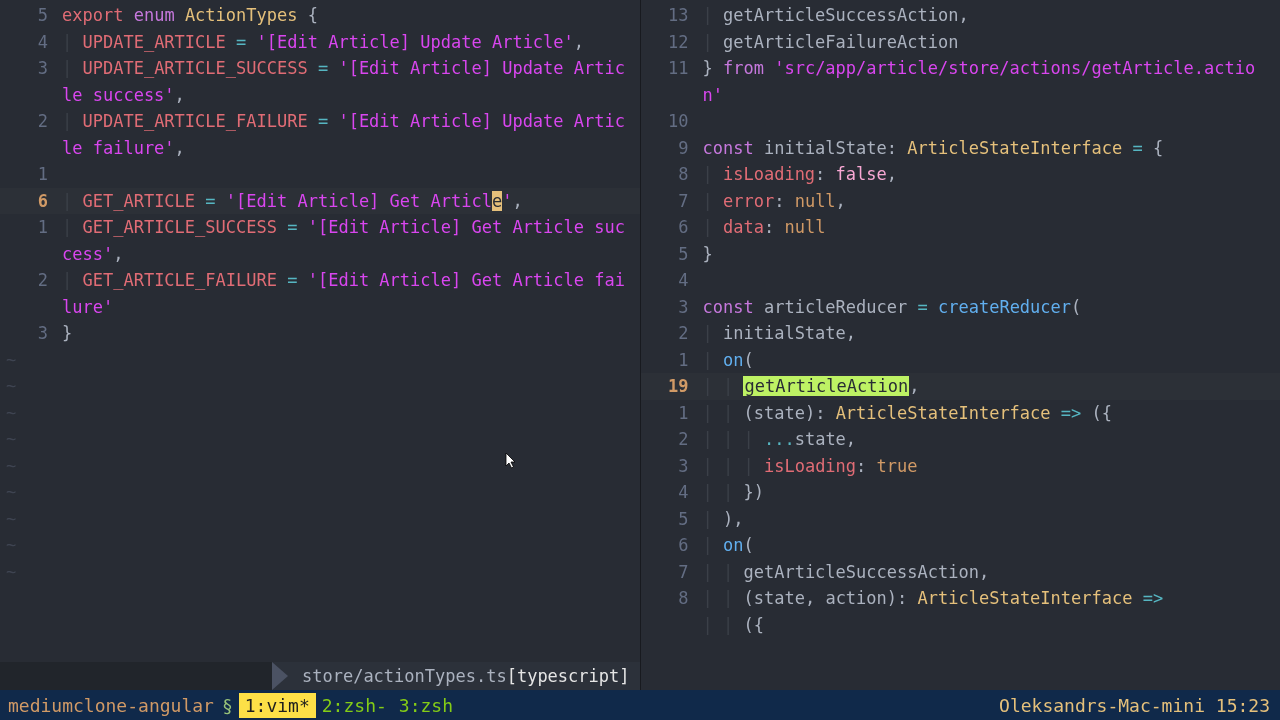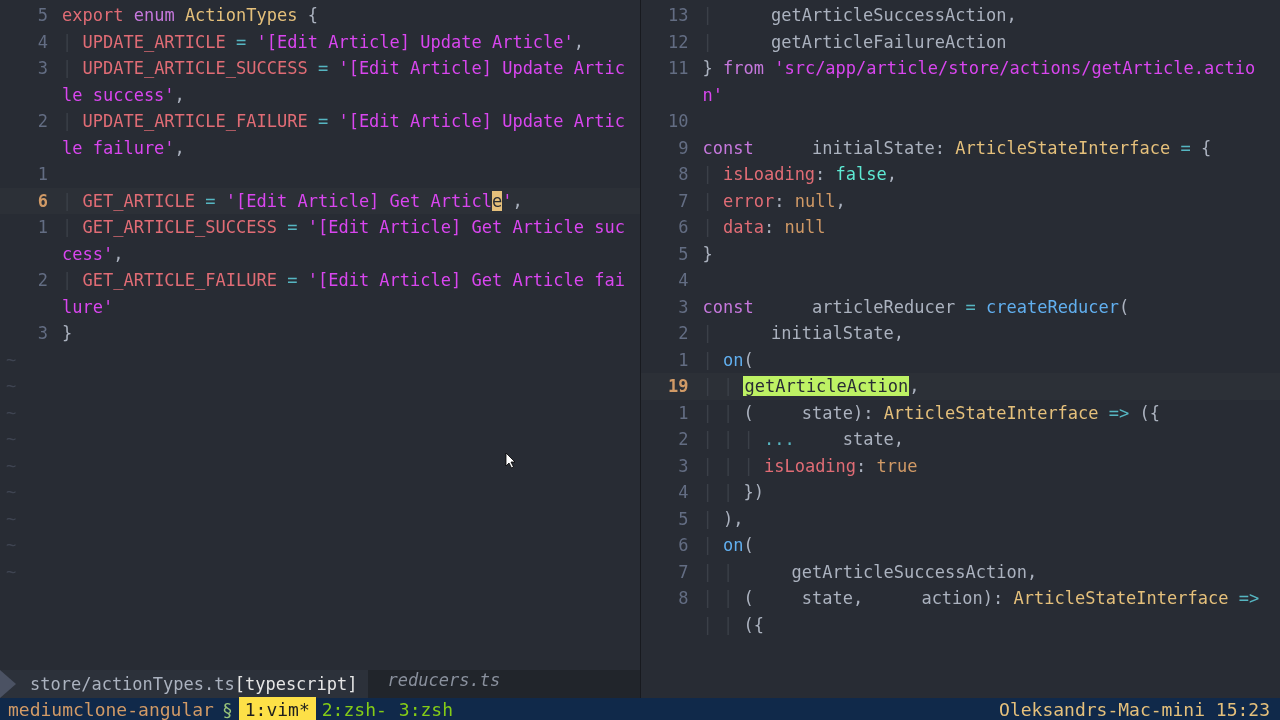--- a/index.html
+++ b/index.html
@@ -42,40 +42,41 @@
     user-select: none;
   }
   .gutter.cur { color: #d19a66; font-weight: bold; }
   .code { flex: 1; padding-right: 8px; word-break: break-all; }
   .indent-guide { color: #3b4048; }
   .kw-export { color: #e06c75; }
   .kw-enum { color: #c678dd; }
   .kw-from { color: #c678dd; }
   .kw-const { color: #c678dd; }
   .kw-null { color: #d19a66; }
-  .kw-false { color: #5eead4; }
+  .kw-false { color: #f9a8d4; }
   .kw-true { color: #d19a66; }
   .type-name { color: #e5c07b; }
-  .ident { color: #abb2bf; margin-left: 48px; }
+  .ident { color: #abb2bf; }
   .func { color: #61afef; }
   .member { color: #e06c75; }
   .string { color: #d946ef; }
   .op { color: #56b6c2; }
   .punct { color: #abb2bf; }
   .highlight-char { background: #e5c07b; color: #282c34; }
   .highlight-word { background: #bef264; color: #282c34; padding: 0 1px; }
   .cursor-line-bg { background: rgba(255,255,255,0.02); }
   .tilde-area { color: #3e4451; padding-left: 6px; line-height: 26.5px; }
   .statusline {
     display: flex;
     height: 28px;
     background: #21252b;
     color: #abb2bf;
-    align-items: flex-start;
+    align-items: flex-end;
     font-size: 17px;
+    flex-direction: column;
   }
   .status-left {
     flex: 1;
     display: flex;
     align-items: center;
     background: #2c313a;
   }
   .status-arrow {
     width: 0; height: 0;
     border-top: 14px solid transparent;
@@ -86,21 +87,21 @@
   .status-filetype { color: #e5e5e5; margin-left: auto; padding-right: 10px; }
   .status-right {
     flex: 1;
     display: flex;
     align-items: center;
     padding-left: 20px;
     background: #21252b;
   }
   .status-right-file { color: #8a919e; font-style: italic; }
   .tmux-line {
-    height: 22px;
+    height: 30px;
     background: #10294a;
     display: flex;
     align-items: center;
     font-size: 18px;
     color: #888;
   }
   .tmux-session { color: #d19a66; padding: 0 8px; }
   .tmux-sep { color: #98c379; padding-right: 6px; }
   .tmux-active { background: #fde047; color: #1e1e1e; padding: 2px 6px; }
   .tmux-inactive { color: #84cc16; padding: 0 6px; }

